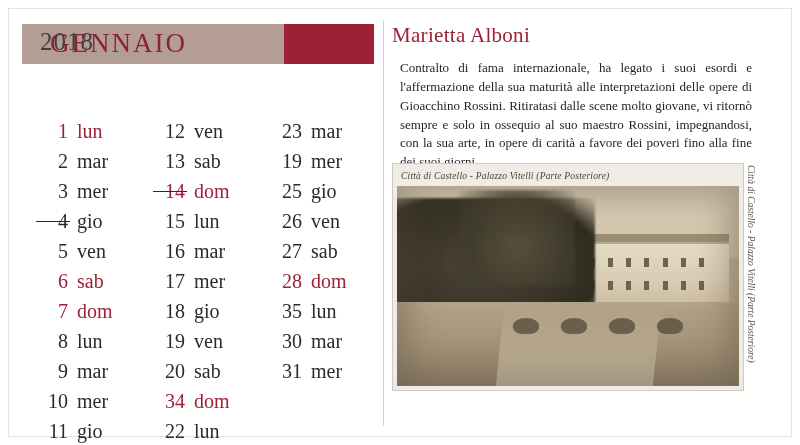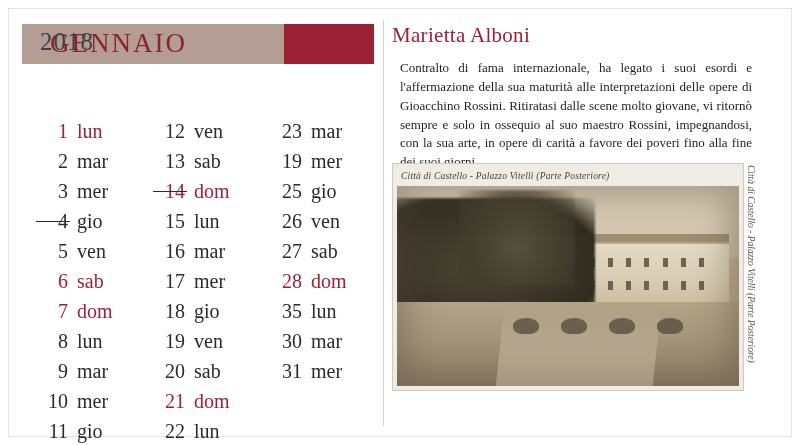--- a/index.html
+++ b/index.html
@@ -314,21 +314,21 @@
       <div class="day-col" id="col1">
           <div class="day-row"><span class="num">12</span><span class="wd">ven</span></div>
           <div class="day-row"><span class="num">13</span><span class="wd">sab</span></div>
           <div class="day-row holiday struck"><span class="num">14</span><span class="wd">dom</span></div>
           <div class="day-row"><span class="num">15</span><span class="wd">lun</span></div>
           <div class="day-row"><span class="num">16</span><span class="wd">mar</span></div>
           <div class="day-row"><span class="num">17</span><span class="wd">mer</span></div>
           <div class="day-row"><span class="num">18</span><span class="wd">gio</span></div>
           <div class="day-row"><span class="num">19</span><span class="wd">ven</span></div>
           <div class="day-row"><span class="num">20</span><span class="wd">sab</span></div>
-          <div class="day-row holiday"><span class="num">21</span><span class="wd">dom</span></div>
+          <div class="day-row holiday"><span class="num">34</span><span class="wd">dom</span></div>
           <div class="day-row"><span class="num">22</span><span class="wd">lun</span></div>
         </div>
       <div class="day-col" id="col2">
           <div class="day-row"><span class="num">23</span><span class="wd">mar</span></div>
           <div class="day-row"><span class="num">19</span><span class="wd">mer</span></div>
           <div class="day-row"><span class="num">25</span><span class="wd">gio</span></div>
           <div class="day-row"><span class="num">26</span><span class="wd">ven</span></div>
           <div class="day-row"><span class="num">27</span><span class="wd">sab</span></div>
           <div class="day-row holiday"><span class="num">28</span><span class="wd">dom</span></div>
           <div class="day-row"><span class="num">35</span><span class="wd">lun</span></div>

